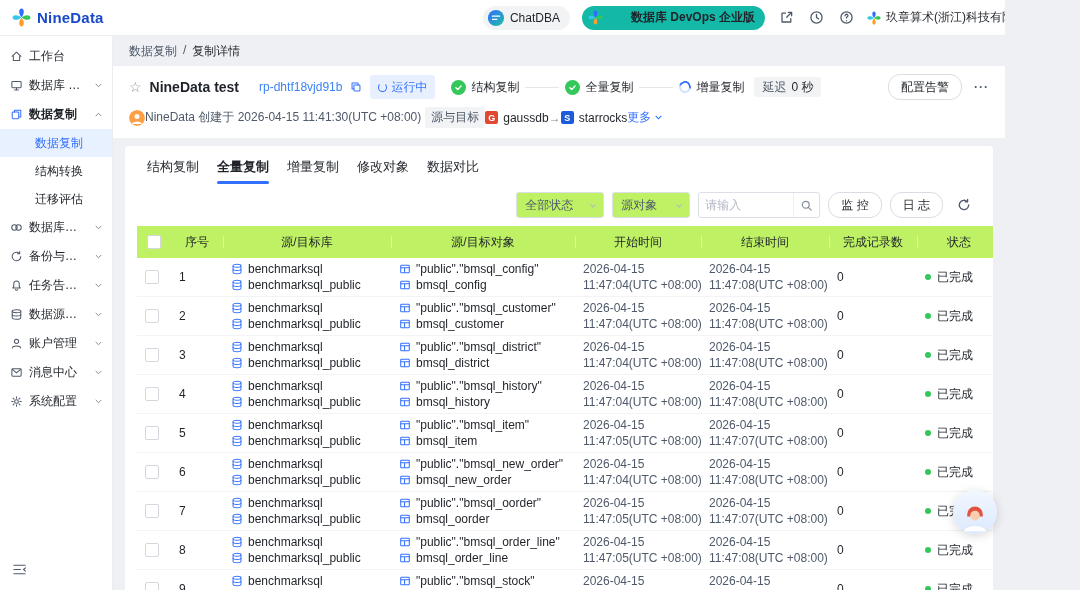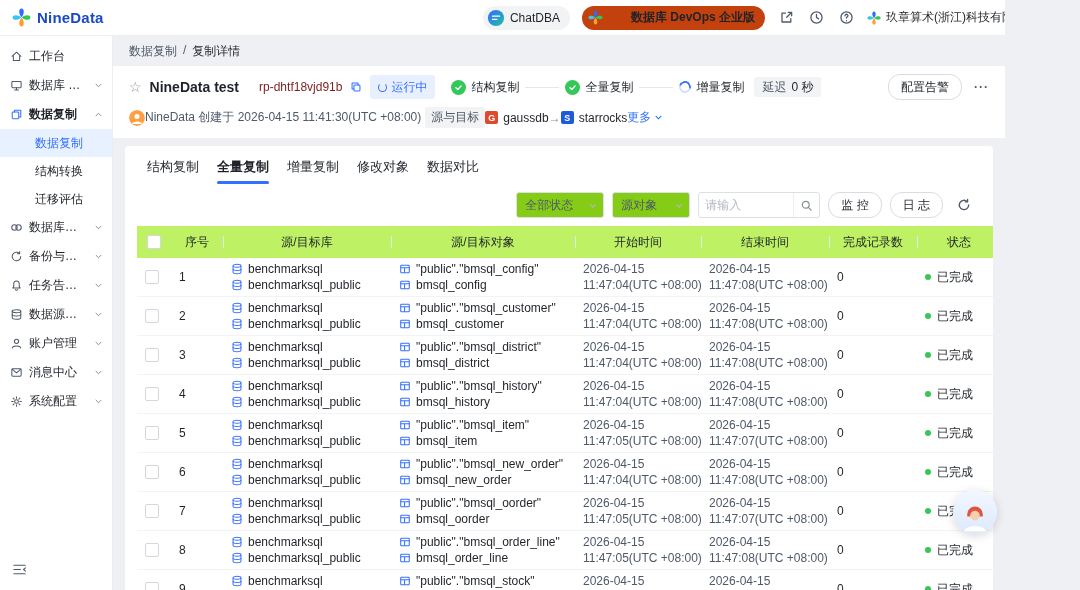--- a/index.html
+++ b/index.html
@@ -6,21 +6,21 @@
   html,body{width:1080px;height:590px;overflow:hidden;}
   body{font-family:"Liberation Sans","DejaVu Sans",sans-serif;font-size:12px;color:#1f2329;background:#eef0f4;}
   #app{position:relative;width:1005px;height:590px;overflow:hidden;}
 
   
   .topbar{position:absolute;top:0;left:0;width:1080px;height:36px;background:#fff;border-bottom:1px solid #ebedf0;display:flex;align-items:center;padding:0 12px;z-index:30;}
   .brand{display:flex;align-items:center;gap:6px;cursor:pointer;}
   .brand-name{font-size:15px;font-weight:bold;color:#1849c9;letter-spacing:.2px;}
   .top-right{margin-left:auto;display:flex;align-items:center;gap:12px;}
   .pill{display:flex;align-items:center;gap:5px;background:#f2f3f5;border-radius:13px;height:24px;padding:0 10px 0 4px;cursor:pointer;white-space:nowrap;}
-  .pill-badge{background:#c2410c;font-weight:bold;padding:0 10px 0 6px;gap:28px;}
+  .pill-badge{background:#14b8a6;font-weight:bold;padding:0 10px 0 6px;gap:28px;}
   .top-ico{width:18px;height:18px;display:flex;align-items:center;justify-content:center;color:#4e5969;cursor:pointer;}
   .company{display:flex;align-items:center;gap:5px;cursor:pointer;white-space:nowrap;}
   .translate{width:18px;height:18px;background:#353b45;border-radius:3px;color:#fff;font-size:10px;display:flex;align-items:center;justify-content:center;cursor:pointer;}
 
   
   .sidebar{position:absolute;top:36px;left:0;bottom:0;width:113px;background:#fff;border-right:1px solid #ebedf0;padding-top:6px;z-index:20;}
   .side-item{height:29px;display:flex;align-items:center;gap:6px;padding:0 9px;cursor:pointer;white-space:nowrap;}
   .side-item .s-ico{width:14px;height:14px;flex:none;display:flex;align-items:center;justify-content:center;color:#4e5969;}
   .side-item .s-label{flex:1;overflow:hidden;text-overflow:ellipsis;}
   .side-item .chev{flex:none;display:flex;color:#86909c;}
@@ -33,21 +33,21 @@
   
   .main{position:absolute;left:113px;top:36px;right:0;bottom:0;overflow:hidden;}
   .crumbs{padding:7px 16px 6px;display:flex;gap:6px;color:#4e5969;}
   .crumb-parent{cursor:pointer;}
   .crumb-current{color:#1f2329;}
 
   .task-card{background:#fff;padding:8px 16px 10px;}
   .t-row1{display:flex;align-items:center;gap:8px;height:26px;}
   .star{font-size:14px;color:#86909c;cursor:pointer;}
   .t-name{font-size:14px;font-weight:bold;}
-  .t-id{color:#7f1d1d;padding-left:12px;}
+  .t-id{color:#3b82f6;padding-left:12px;}
   .copy-ico{display:flex;cursor:pointer;color:#3370ff;}
   .badge-run{display:flex;align-items:center;gap:4px;background:#e8f0ff;color:#3370ff;border-radius:3px;height:20px;padding:12px 8px;}
   .spinner{width:9px;height:9px;border:1.5px solid #3370ff;border-top-color:transparent;border-radius:50%;}
   .steps{display:flex;align-items:center;gap:6px;margin-left:8px;}
   .step{display:flex;align-items:center;gap:5px;}
   .step-done-ico{width:15px;height:15px;border-radius:50%;background:#34c759;display:flex;align-items:center;justify-content:center;}
   .step-run-ico{width:12px;height:12px;border-radius:50%;border:2px solid #cfe0ff;border-top-color:#3370ff;border-right-color:#3370ff;transform:rotate(-30deg);}
   .step-line{width:34px;height:1px;background:#e5e6eb;}
   .delay-pill{background:#f2f3f5;border-radius:3px;height:20px;display:flex;align-items:center;gap:5px;padding:0 8px;margin-left:2px;}
   .delay-l{color:#4e5969;}
@@ -62,21 +62,21 @@
   .arrow{color:#86909c;}
   .link{color:#3370ff;display:flex;align-items:center;gap:3px;cursor:pointer;}
 
   .main-card{margin:8px 12px 0;background:#fff;border-radius:4px;height:600px;overflow:hidden;}
   .tabs{display:flex;gap:18px;padding:0 22px;height:42px;align-items:stretch;}
   .tab{font-size:13px;color:#1f2329;position:relative;display:flex;align-items:center;cursor:pointer;}
   .tab.active{font-weight:bold;}
   .tab.active::after{content:"";position:absolute;left:0;right:0;bottom:4px;height:3px;background:#3370ff;border-radius:2px;}
 
   .filter-row{display:flex;justify-content:flex-end;align-items:center;gap:8px;padding:4px 16px 8px;height:38px;}
-  .select{position:relative;border:1px solid #dcdfe5;border-radius:3px;height:26px;display:flex;align-items:center;padding:0 22px 0 8px;color:#4e5969;cursor:pointer;background:#84cc16;white-space:nowrap;}
+  .select{position:relative;border:1px solid #dcdfe5;border-radius:3px;height:26px;display:flex;align-items:center;padding:0 22px 0 8px;color:#4e5969;cursor:pointer;background:#bef264;white-space:nowrap;}
   .select .caret{position:absolute;right:6px;top:9px;color:#b4bac4;display:flex;}
   .sel-status{width:88px;}
   .sel-object{width:78px;}
   .search-box{border:1px solid #dcdfe5;border-radius:3px;height:26px;display:flex;align-items:center;width:122px;background:#fff;}
   .search-box input{border:0;outline:0;flex:1;min-width:0;padding:0 6px;font:inherit;color:#1f2329;background:transparent;}
   .search-box input::placeholder{color:#b4bac4;}
   .search-btn{width:26px;height:100%;display:flex;align-items:center;justify-content:center;border-left:1px solid #eceef1;cursor:pointer;}
   .refresh-btn{width:26px;height:26px;display:flex;align-items:center;justify-content:center;color:#4e5969;cursor:pointer;}
 
   table.grid{margin:0 12px;border-collapse:collapse;table-layout:fixed;width:calc(100% - 24px);}

